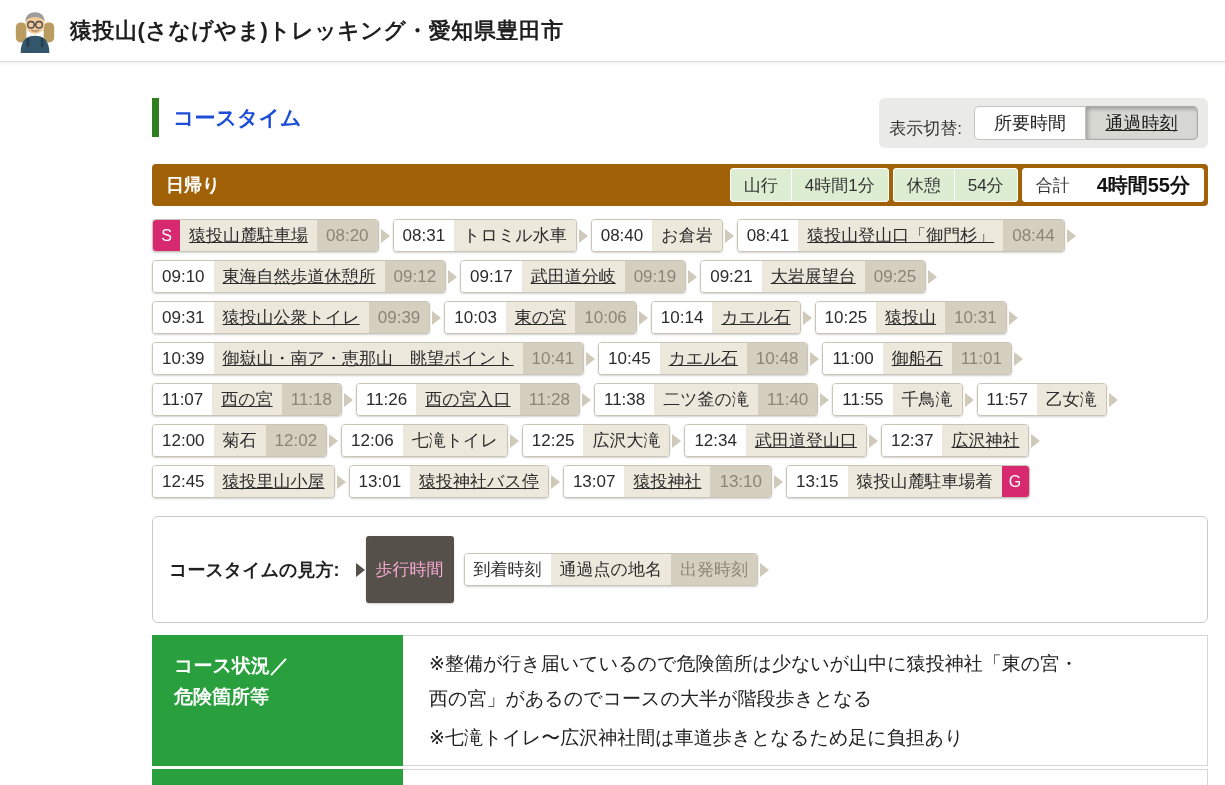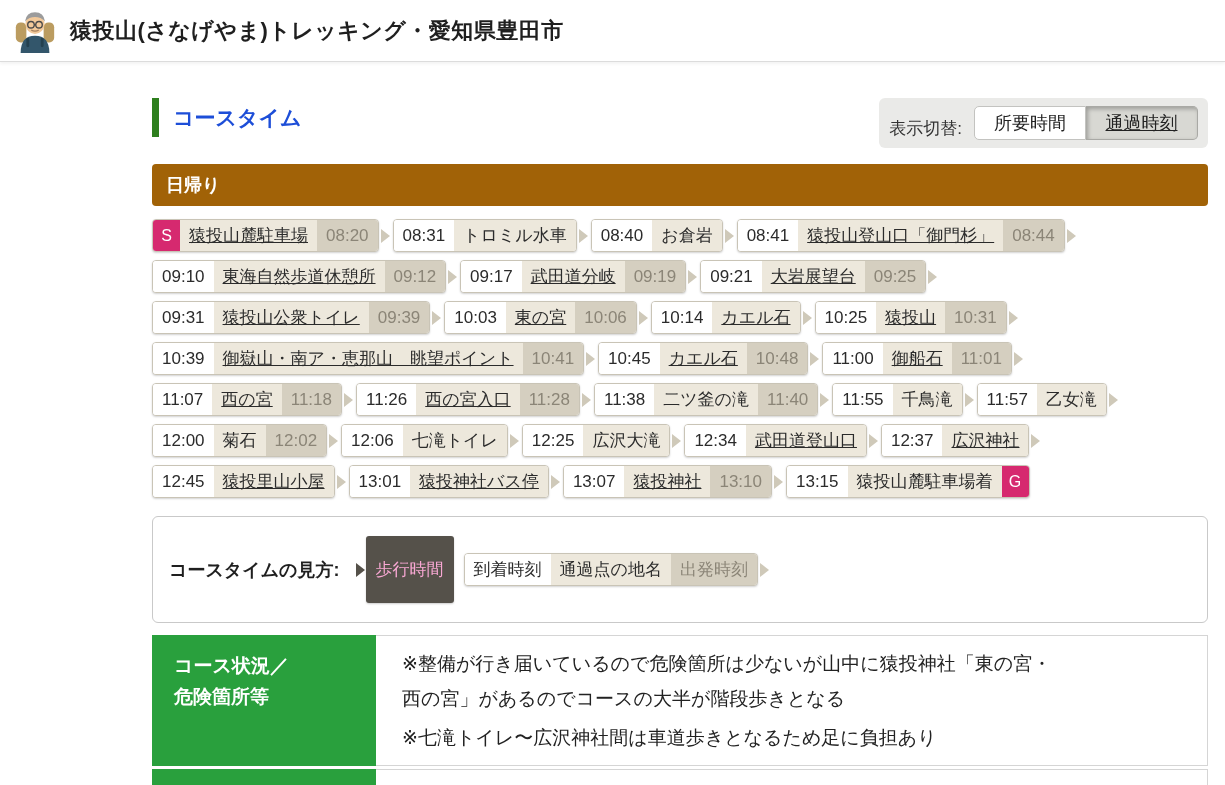--- a/index.html
+++ b/index.html
@@ -97,21 +97,21 @@
   }
   .walk-chip {
     background:#55514a; color:#f9a8d4; font-size:17px; padding:22px 10px;
     border-radius:3px; margin-right:10px; box-shadow:0 1px 2px rgba(0,0,0,0.2);
   }
 
   
   #info-table { margin-top:12px; }
   .info-row { display:flex; margin-bottom:3px; }
   .info-head {
-    width:224px; flex-shrink:0; background:#29a03d; color:#fff;
+    width:251px; flex-shrink:0; background:#29a03d; color:#fff;
     font-weight:bold; font-size:19px; padding:15px 22px; line-height:1.65;
   }
   .info-body {
     flex:1; border:1px solid #d5d5d5; border-left:none; background:#fff;
     padding:8px 26px; font-size:19px; line-height:1.85; color:#222;
     display:flex; flex-direction:column; justify-content:center;
   }
   .info-body p { margin:2px 0; max-width:655px; }
 </style>
 </head>
@@ -144,20 +144,34 @@
       <span>表示切替:</span>
       <div class="toggle-btns" id="toggle-btns">
           <div class="toggle-btn">所要時間</div>
           <div class="toggle-btn selected">通過時刻</div>
         </div>
     </div>
   </div>
 
   <div class="daybar">
     <span class="day-label">日帰り</span>
+    <div class="stats" id="stats">
+        <div class="stat-group">
+          <div class="stat-cell label">山行</div>
+          <div class="stat-cell value">4時間1分</div>
+        </div>
+        <div class="stat-group">
+          <div class="stat-cell label">休憩</div>
+          <div class="stat-cell value">54分</div>
+        </div>
+        <div class="stat-group total">
+          <div class="stat-cell label">合計</div>
+          <div class="stat-cell value">4時間55分</div>
+        </div>
+      </div>
   </div>
 
   <div id="timeline">
       <div class="trow">
         <div class="titem">
           <span class="badge">S</span>
           <span class="seg nm link">猿投山麓駐車場</span>
           <span class="seg dep">08:20</span>
         </div>
         <span class="chev"></span>

